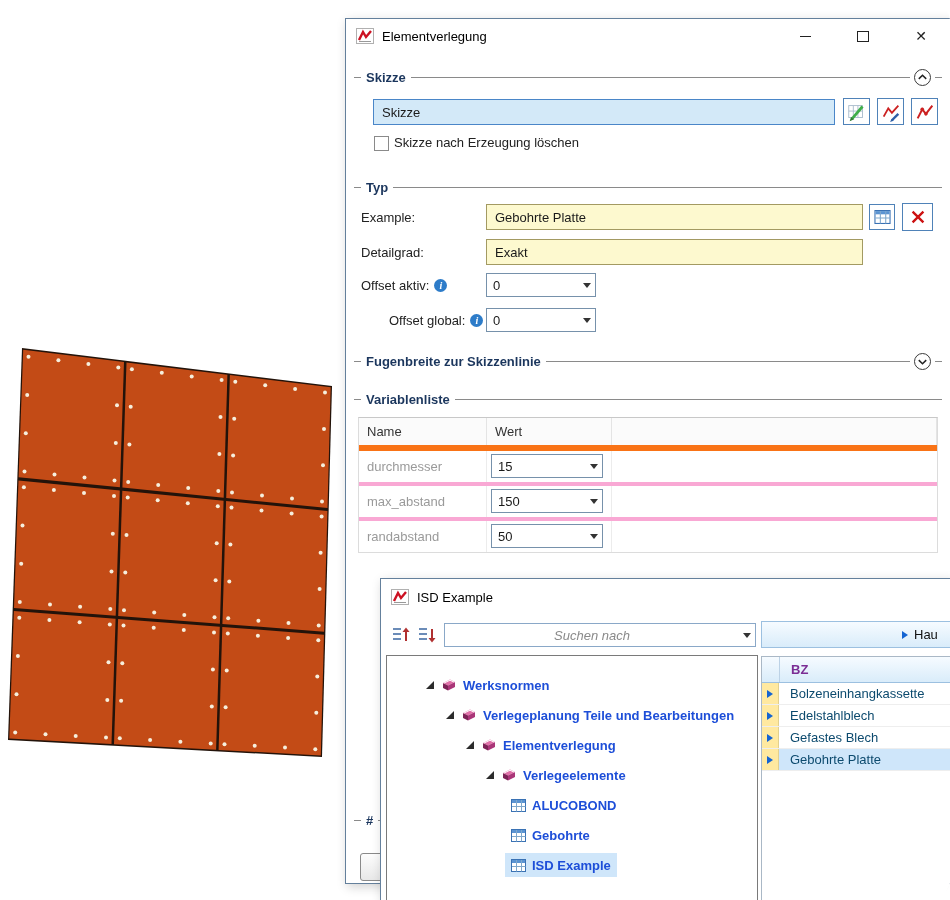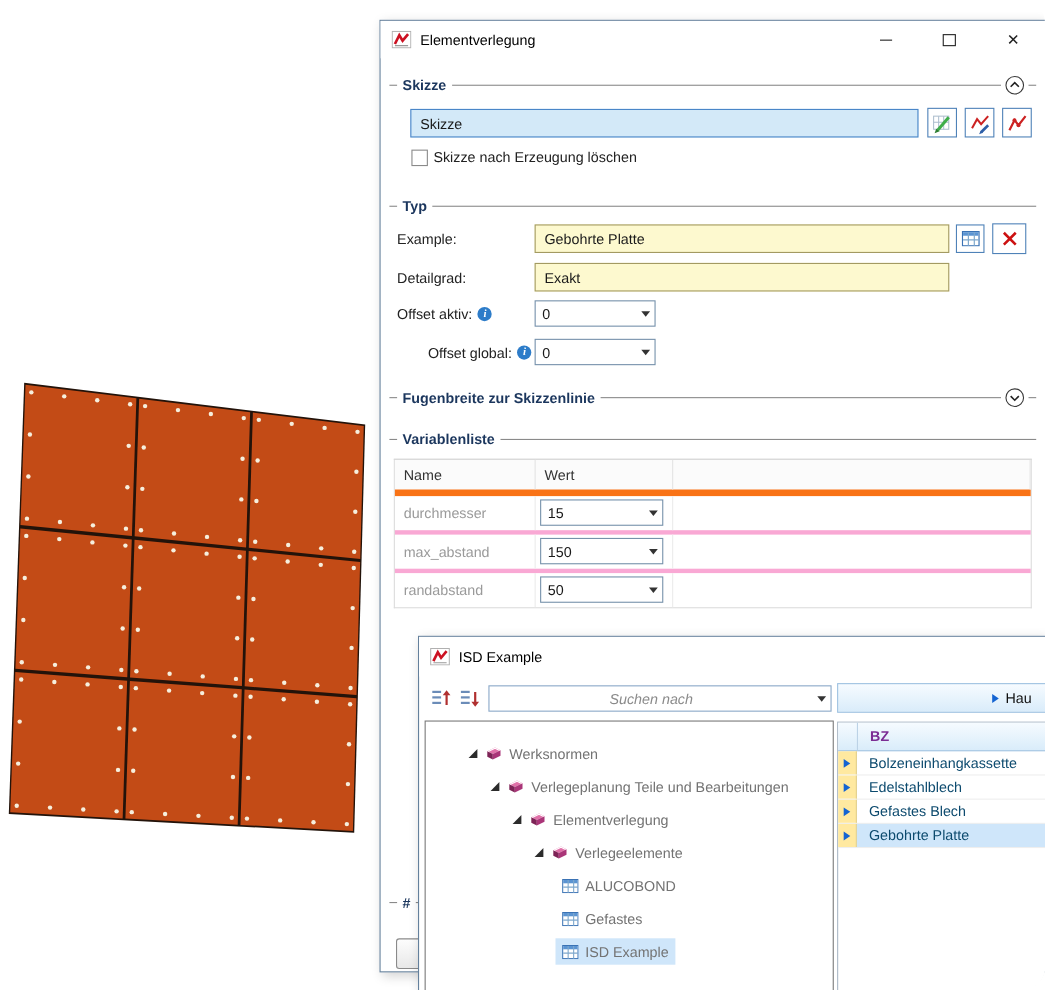--- a/index.html
+++ b/index.html
@@ -62,21 +62,21 @@
   .path-header{position:absolute;left:380px;top:42px;width:190px;height:27px;background:linear-gradient(#f6fbff,#d9ecfa);border:1px solid #9cc0e0;box-sizing:border-box;display:flex;align-items:center;}
   .path-inner{margin-left:140px;display:flex;align-items:center;gap:6px;color:#111;}
   .tri-right{width:0;height:0;border-top:4px solid transparent;border-bottom:4px solid transparent;border-left:6px solid #1464d2;}
 
   .tree-panel{position:absolute;left:5px;top:76px;width:372px;height:246px;background:#fff;border:1px solid #7a7a7a;box-sizing:border-box;overflow:hidden;}
   .trow{position:absolute;left:0;right:0;height:30px;}
   .trow-inner{display:inline-flex;align-items:center;height:24px;margin-top:3px;padding:0 6px;}
   .trow-inner.sel{background:#cfe6fa;}
   .texp{width:10px;height:10px;margin-right:6px;flex:none;}
   .book,.tblicon{margin-right:6px;flex:none;}
-  .tlabel{font-weight:normal;color:#737373;white-space:nowrap;}
+  .tlabel{font-weight:bold;color:#1d4ed8;white-space:nowrap;}
 
   .bz-panel{position:absolute;left:380px;top:77px;width:190px;height:245px;background:#fff;border:1px solid #aab8c6;box-sizing:border-box;}
   .bz-head{height:25px;background:linear-gradient(#f6fbff,#d9ecfa);border-bottom:1px solid #9cc0e0;display:flex;align-items:center;}
   .bz-head .hcell-arrow{width:17px;height:100%;border-right:1px solid #bcd2e6;}
   .bz-head .hcell-bz{padding-left:11px;font-weight:bold;color:#7b2d94;}
   .bz-row{height:21px;display:flex;border-bottom:1px solid #eeeeee;}
   .bz-arrow-cell{width:17px;background:#ffe9a0;border-right:1px solid #e2d08e;display:flex;align-items:center;justify-content:center;box-sizing:border-box;}
   .bz-text{flex:1;display:flex;align-items:center;padding-left:11px;color:#0c4a6e;}
   .bz-row.sel .bz-text{background:#cfe6fa;}
 </style>
@@ -508,21 +508,21 @@
       </div>
       <div class="trow" style="top:164px;">
         <div class="trow-inner" style="margin-left:118px;">
           <svg class="tblicon" width="15" height="13" viewBox="0 0 15 13">
             <rect x="0.5" y="0.5" width="14" height="12" fill="#fff" stroke="#3a72b4"></rect>
             <rect x="1" y="1" width="13" height="3" fill="#5b94d2"></rect>
             <line x1="5.5" y1="1" x2="5.5" y2="12.5" stroke="#7fa8cc"></line>
               <line x1="10.5" y1="1" x2="10.5" y2="12.5" stroke="#7fa8cc"></line>
             <line x1="1" y1="7.5" x2="14.5" y2="7.5" stroke="#7fa8cc"></line>
           </svg>
-          <span class="tlabel">Gefastes</span>
+          <span class="tlabel">Gebohrte</span>
         </div>
       </div>
       <div class="trow" style="top:194px;">
         <div class="trow-inner sel" style="margin-left:118px;">
           <svg class="tblicon" width="15" height="13" viewBox="0 0 15 13">
             <rect x="0.5" y="0.5" width="14" height="12" fill="#fff" stroke="#3a72b4"></rect>
             <rect x="1" y="1" width="13" height="3" fill="#5b94d2"></rect>
             <line x1="5.5" y1="1" x2="5.5" y2="12.5" stroke="#7fa8cc"></line>
               <line x1="10.5" y1="1" x2="10.5" y2="12.5" stroke="#7fa8cc"></line>
             <line x1="1" y1="7.5" x2="14.5" y2="7.5" stroke="#7fa8cc"></line>

